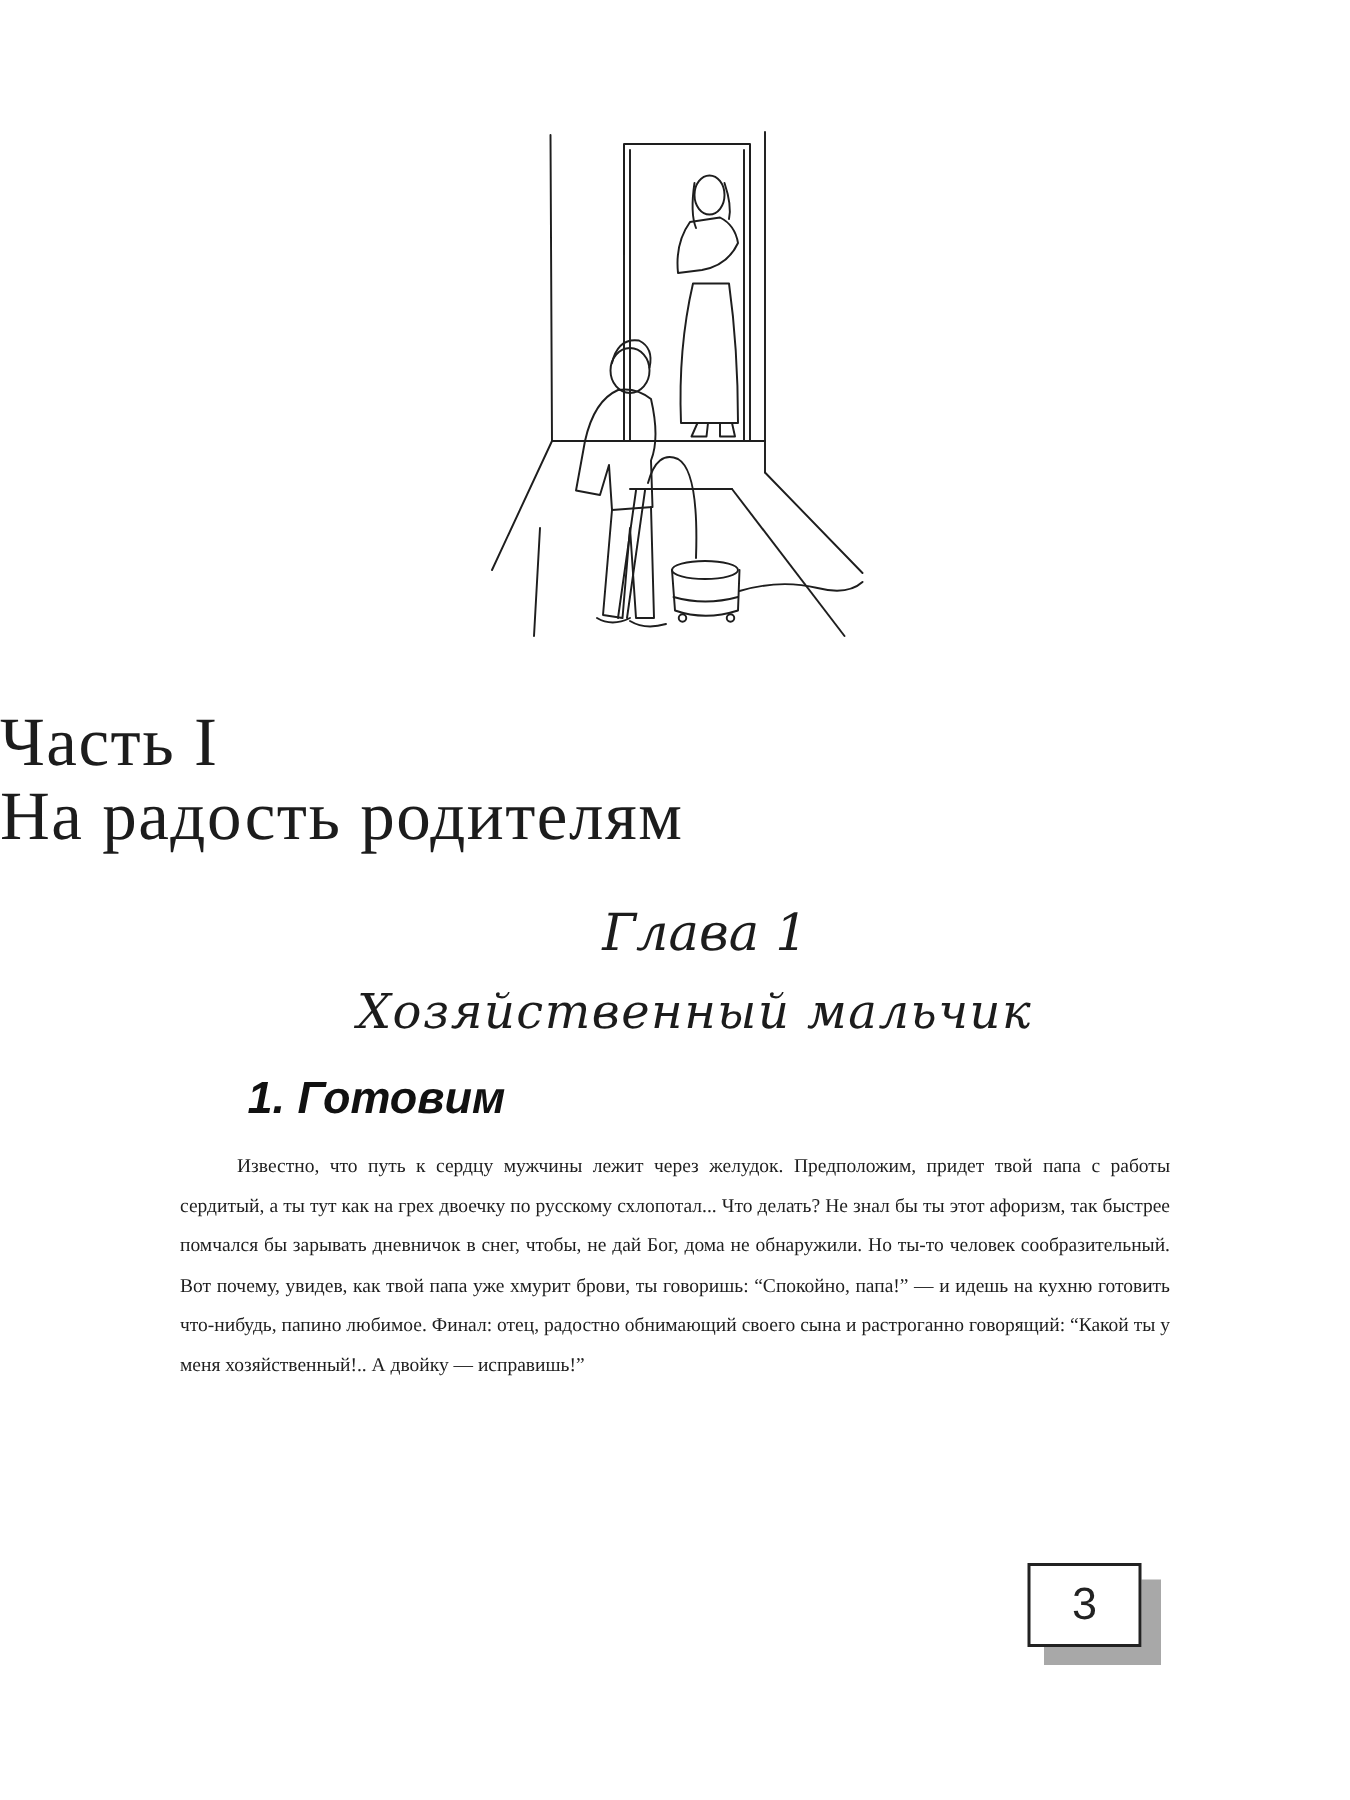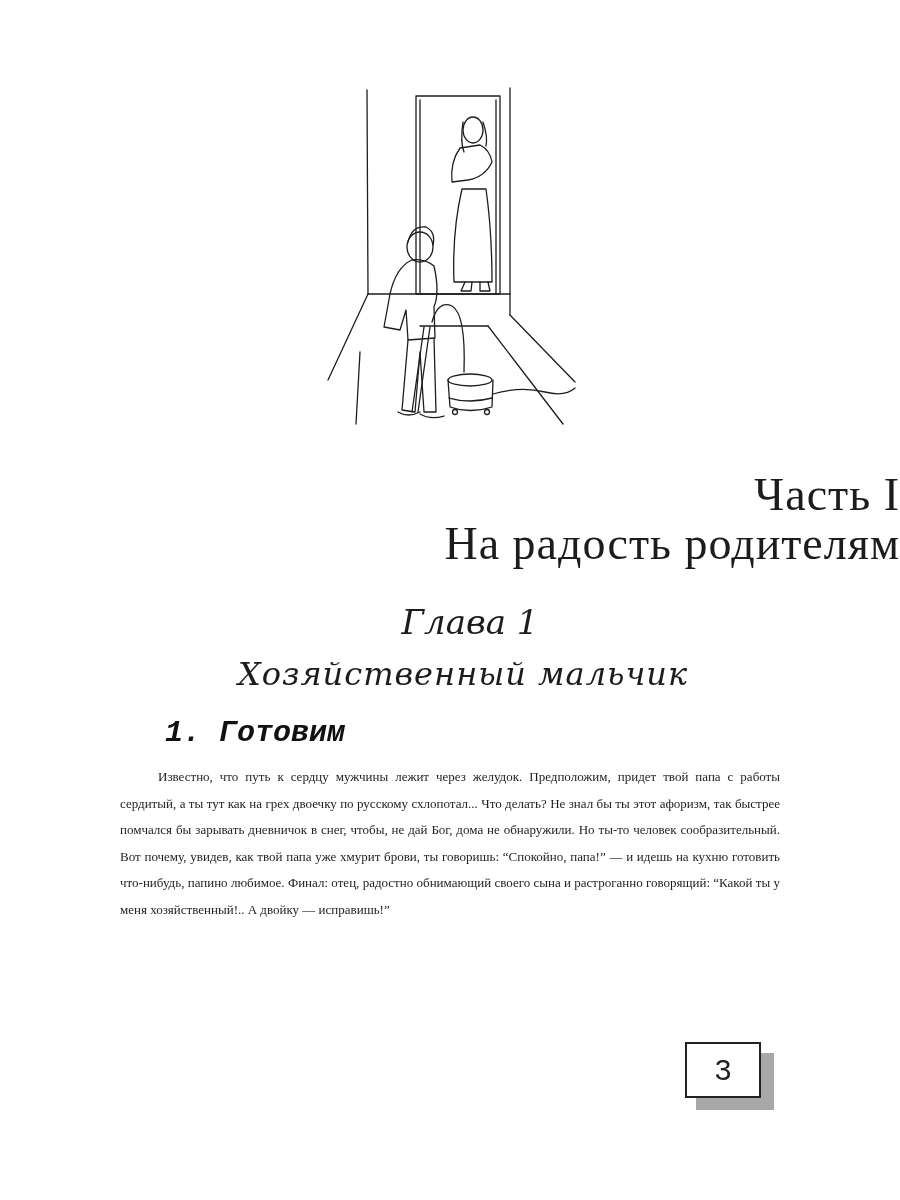--- a/index.html
+++ b/index.html
@@ -1,35 +1,35 @@
 <!DOCTYPE html>
 <html><head>
   <meta charset="utf-8">
   <style>
     html, body { margin: 0; padding: 0; background: #ffffff; }
     body { width: 900px; height: 1200px; position: relative; overflow: hidden; color: #1a1a1a; }
     .illustration { position: absolute; left: 320px; top: 82px; width: 260px; height: 345px; }
     .illustration svg { width: 100%; height: 100%; }
     .part-title {
-      position: absolute; left: 0; width: 900px; text-align: right;
+      position: absolute; left: 0; width: 900px; text-align: left;
       font-family: "Liberation Serif", "DejaVu Serif", serif;
       color: #1c1c1c; letter-spacing: 1px;
     }
     .part-num { top: 468px; font-size: 46px; }
     .part-name { top: 517px; font-size: 46px; }
     .chapter {
       position: absolute; left: 0; width: 900px; text-align: center;
       font-family: "DejaVu Serif", "Liberation Serif", serif; font-style: italic;
       color: #1c1c1c;
     }
     .chapter-num { top: 602px; font-size: 34px; padding-left: 40px; box-sizing: border-box; }
     .chapter-name { top: 655px; font-size: 32px; font-weight: normal; letter-spacing: 1px; padding-left: 13px; }
     .section-title {
       position: absolute; left: 165px; top: 716px;
-      font-family: Liberation Mono, monospace; font-style: italic; font-weight: bold;
+      font-family: Liberation Sans, sans-serif; font-style: italic; font-weight: bold;
       font-size: 30px; color: #111;
     }
     .body-text {
       position: absolute; left: 120px; top: 764px; width: 660px;
       font-family: Liberation Serif, serif;
       font-size: 13px; line-height: 26.5px; text-align: justify; color: #1e1e1e;
     }
     .body-text p { margin: 0; text-indent: 38px; text-align-last: justify; }
     .body-text p.last-line-left { text-align-last: left; }
     .page-number-wrap { position: absolute; left: 685px; top: 1042px; width: 92px; height: 68px; }

